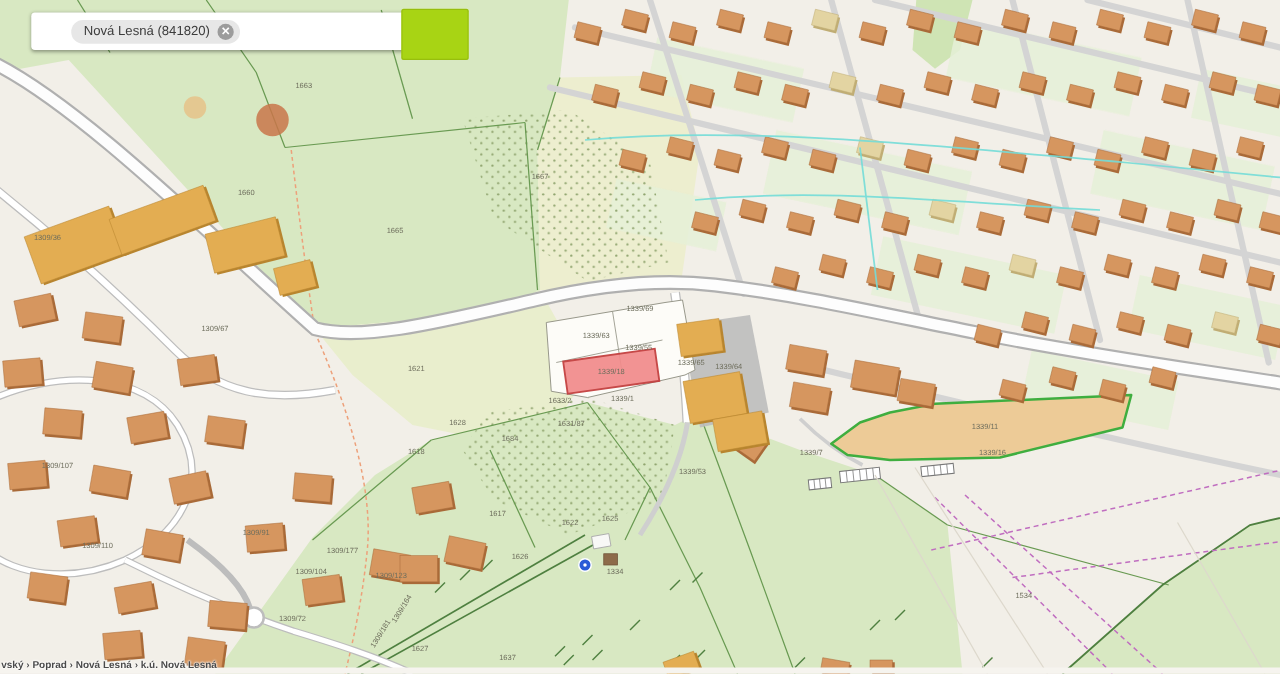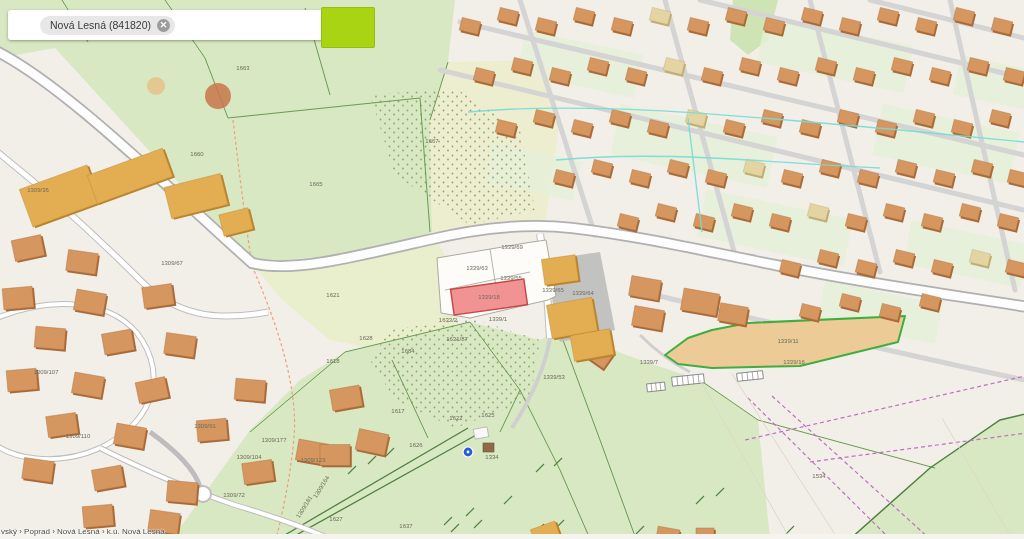--- a/index.html
+++ b/index.html
@@ -1,31 +1,31 @@
 <!DOCTYPE html>
 <html><head>
 <meta charset="utf-8">
 <style>
   html,body{margin:0;padding:0;background:#ddd;}
   .stage{position:relative;width:1024px;height:539px;overflow:hidden;background:#f2efe8;
          font-family:"Liberation Sans",sans-serif;}
   .stage svg{position:absolute;inset:0;display:block;}
   
-  .searchbar{position:absolute;left:8px;top:10px;width:316px;height:30px;background:#fff;
+  .searchbar{position:absolute;left:25px;top:10px;width:316px;height:30px;background:#fff;
              border-radius:3px;box-shadow:0 1px 3px rgba(0,0,0,.35);display:flex;align-items:center;
              padding-left:32px;box-sizing:border-box;z-index:5;}
   .chip{display:inline-flex;align-items:center;background:#e7e7e7;border-radius:12px;
         padding:3px 5px 3px 10px;font-size:10.5px;color:#3c3c3c;line-height:1;cursor:default;}
   .chip .x{display:inline-flex;align-items:center;justify-content:center;width:13px;height:13px;
            margin-left:6px;border-radius:50%;background:#9c9c9c;color:#fff;font-size:9px;
            font-weight:bold;cursor:pointer;}
   .swatch{position:absolute;left:321px;top:7px;width:54px;height:41px;border-radius:2px;z-index:5;
           box-shadow:0 0 0 1px rgba(120,150,0,.35) inset;}
   .breadcrumb{position:absolute;left:1px;bottom:3px;font-size:8px;color:#4a4a4a;z-index:5;
-              text-shadow:0 0 2px #fff,0 0 2px #fff,0 0 1px #fff;white-space:nowrap;}
+              text-shadow:0 0 2px #fff,0 0 2px #fff,0 0 1px #fff;white-space:nowrap;font-weight:bold;}
   text.plabel{font-family:"Liberation Sans",sans-serif;font-size:6px;fill:#6e6e5d;text-anchor:middle;}
 </style>
 </head>
 <body>
 
 <div class="stage">
 
 <svg viewBox="0 0 1024 539" width="1024" height="539">
   <defs>
     <pattern id="dots" width="9" height="9" patternUnits="userSpaceOnUse">

